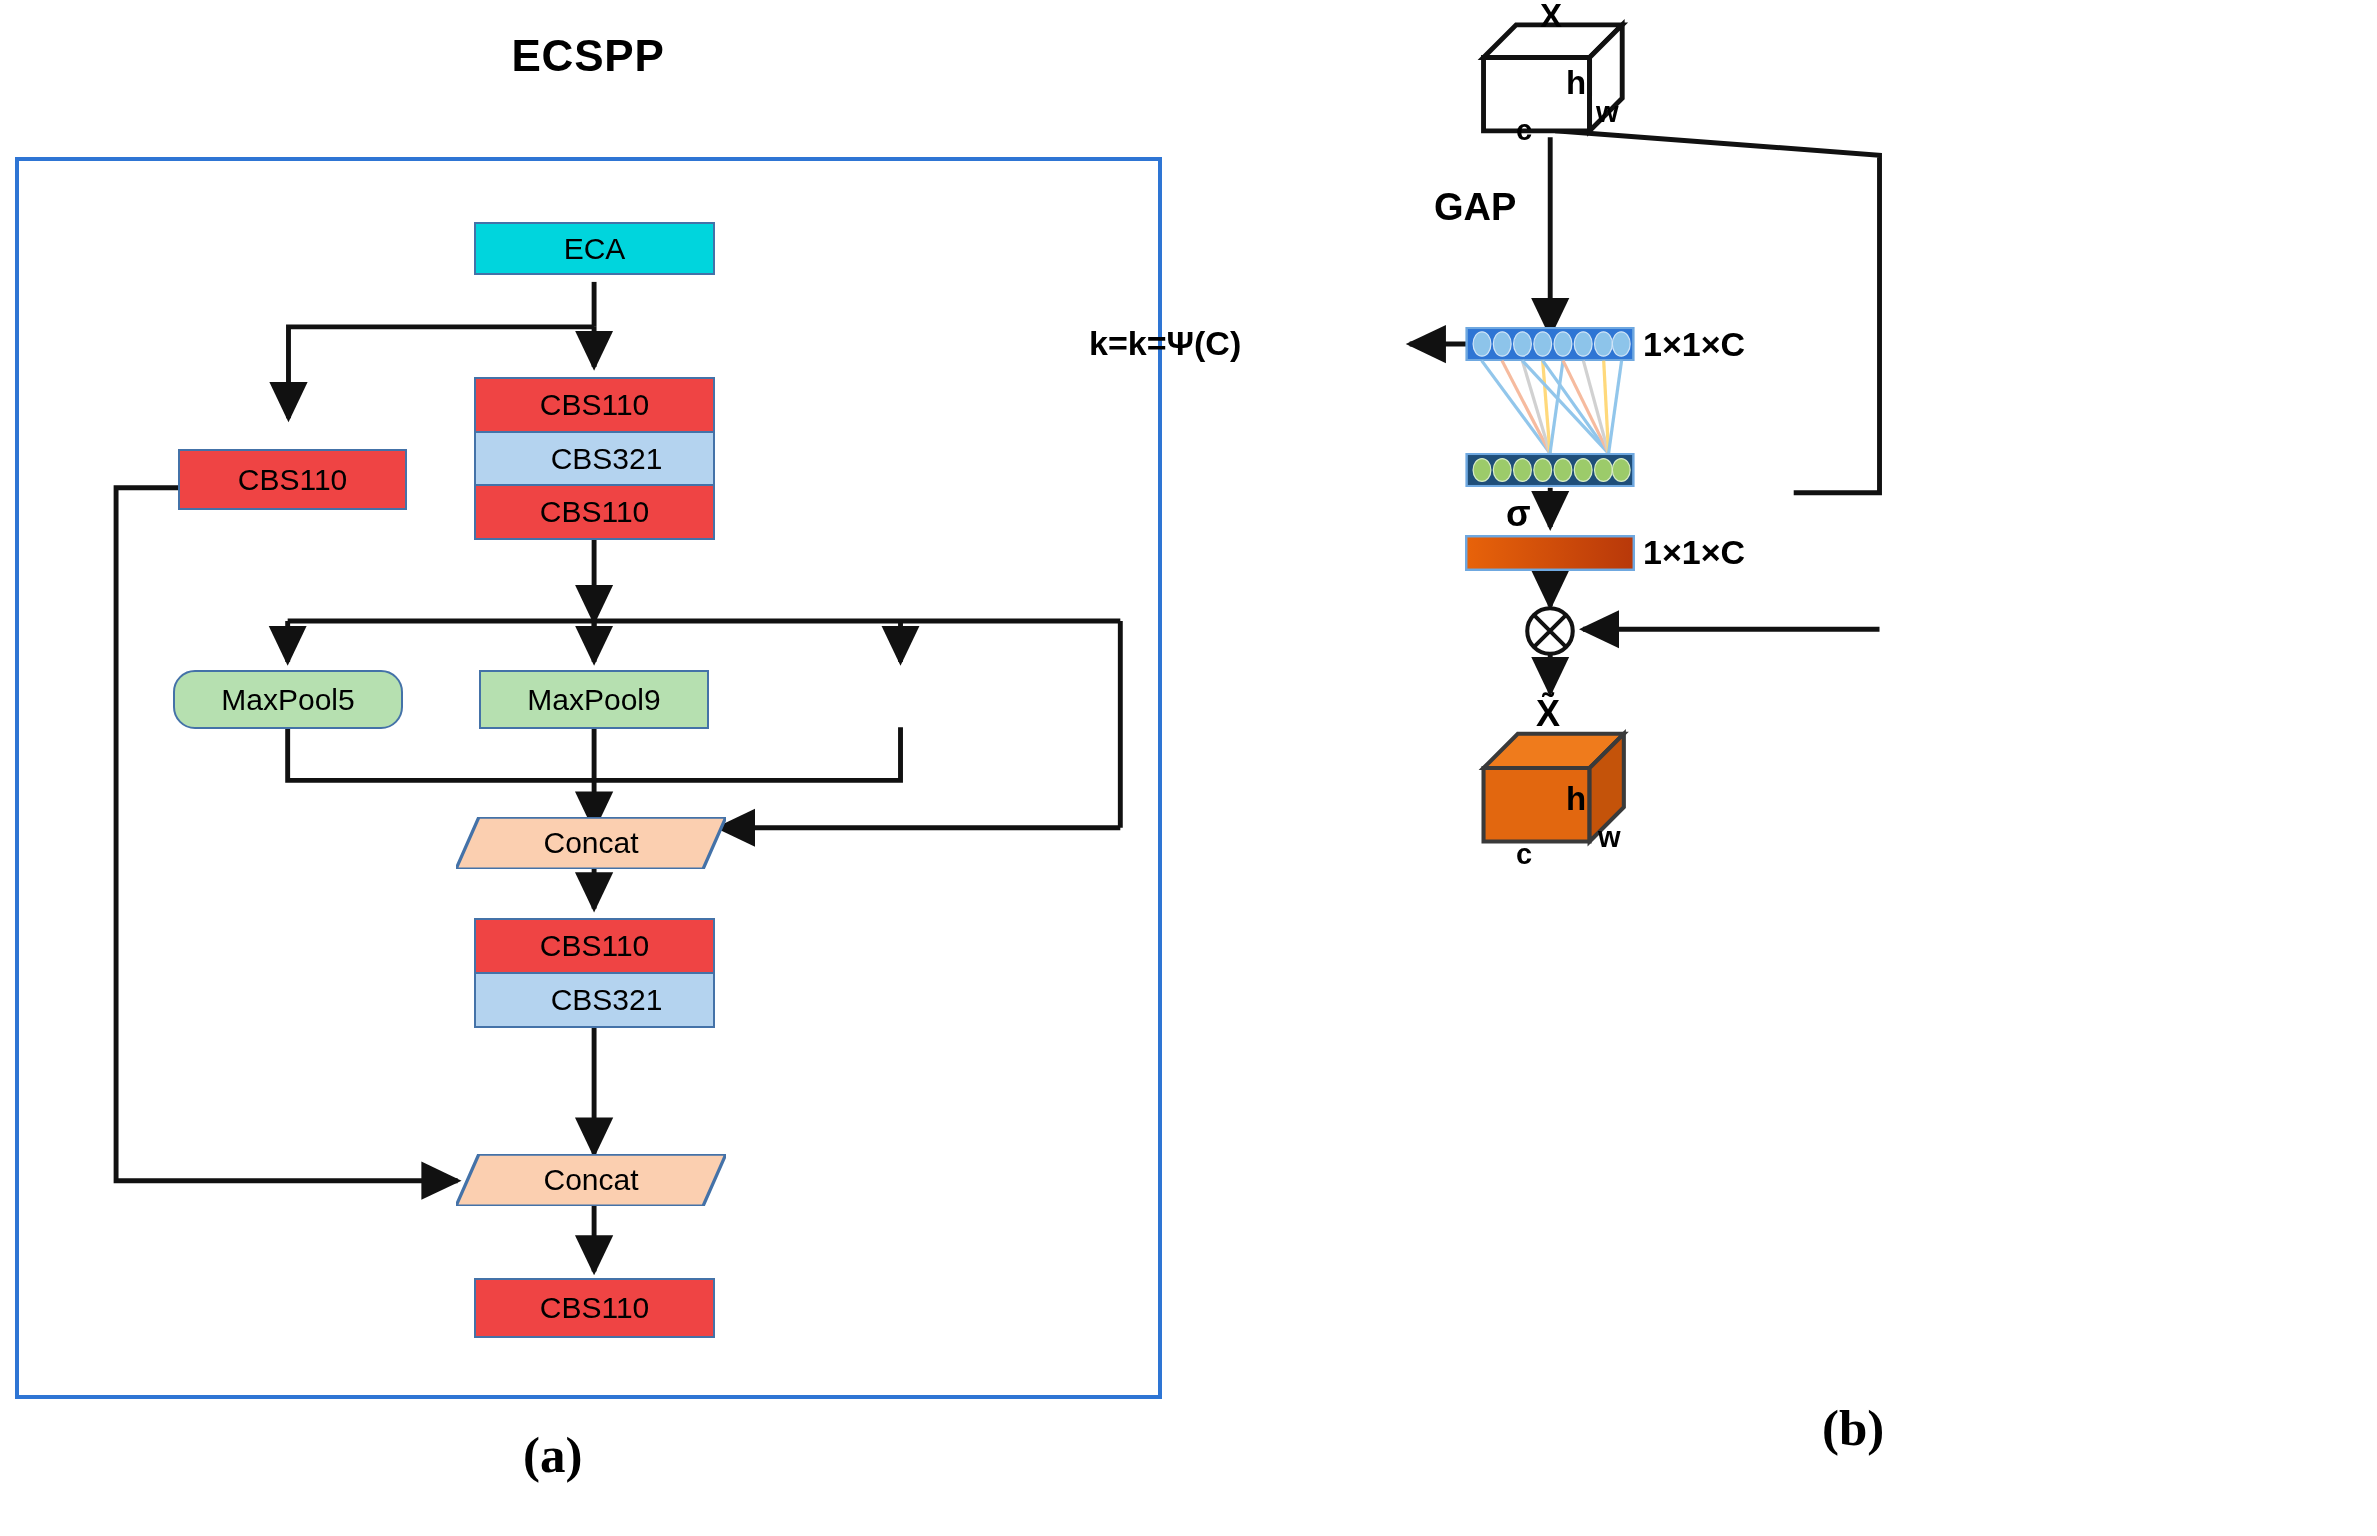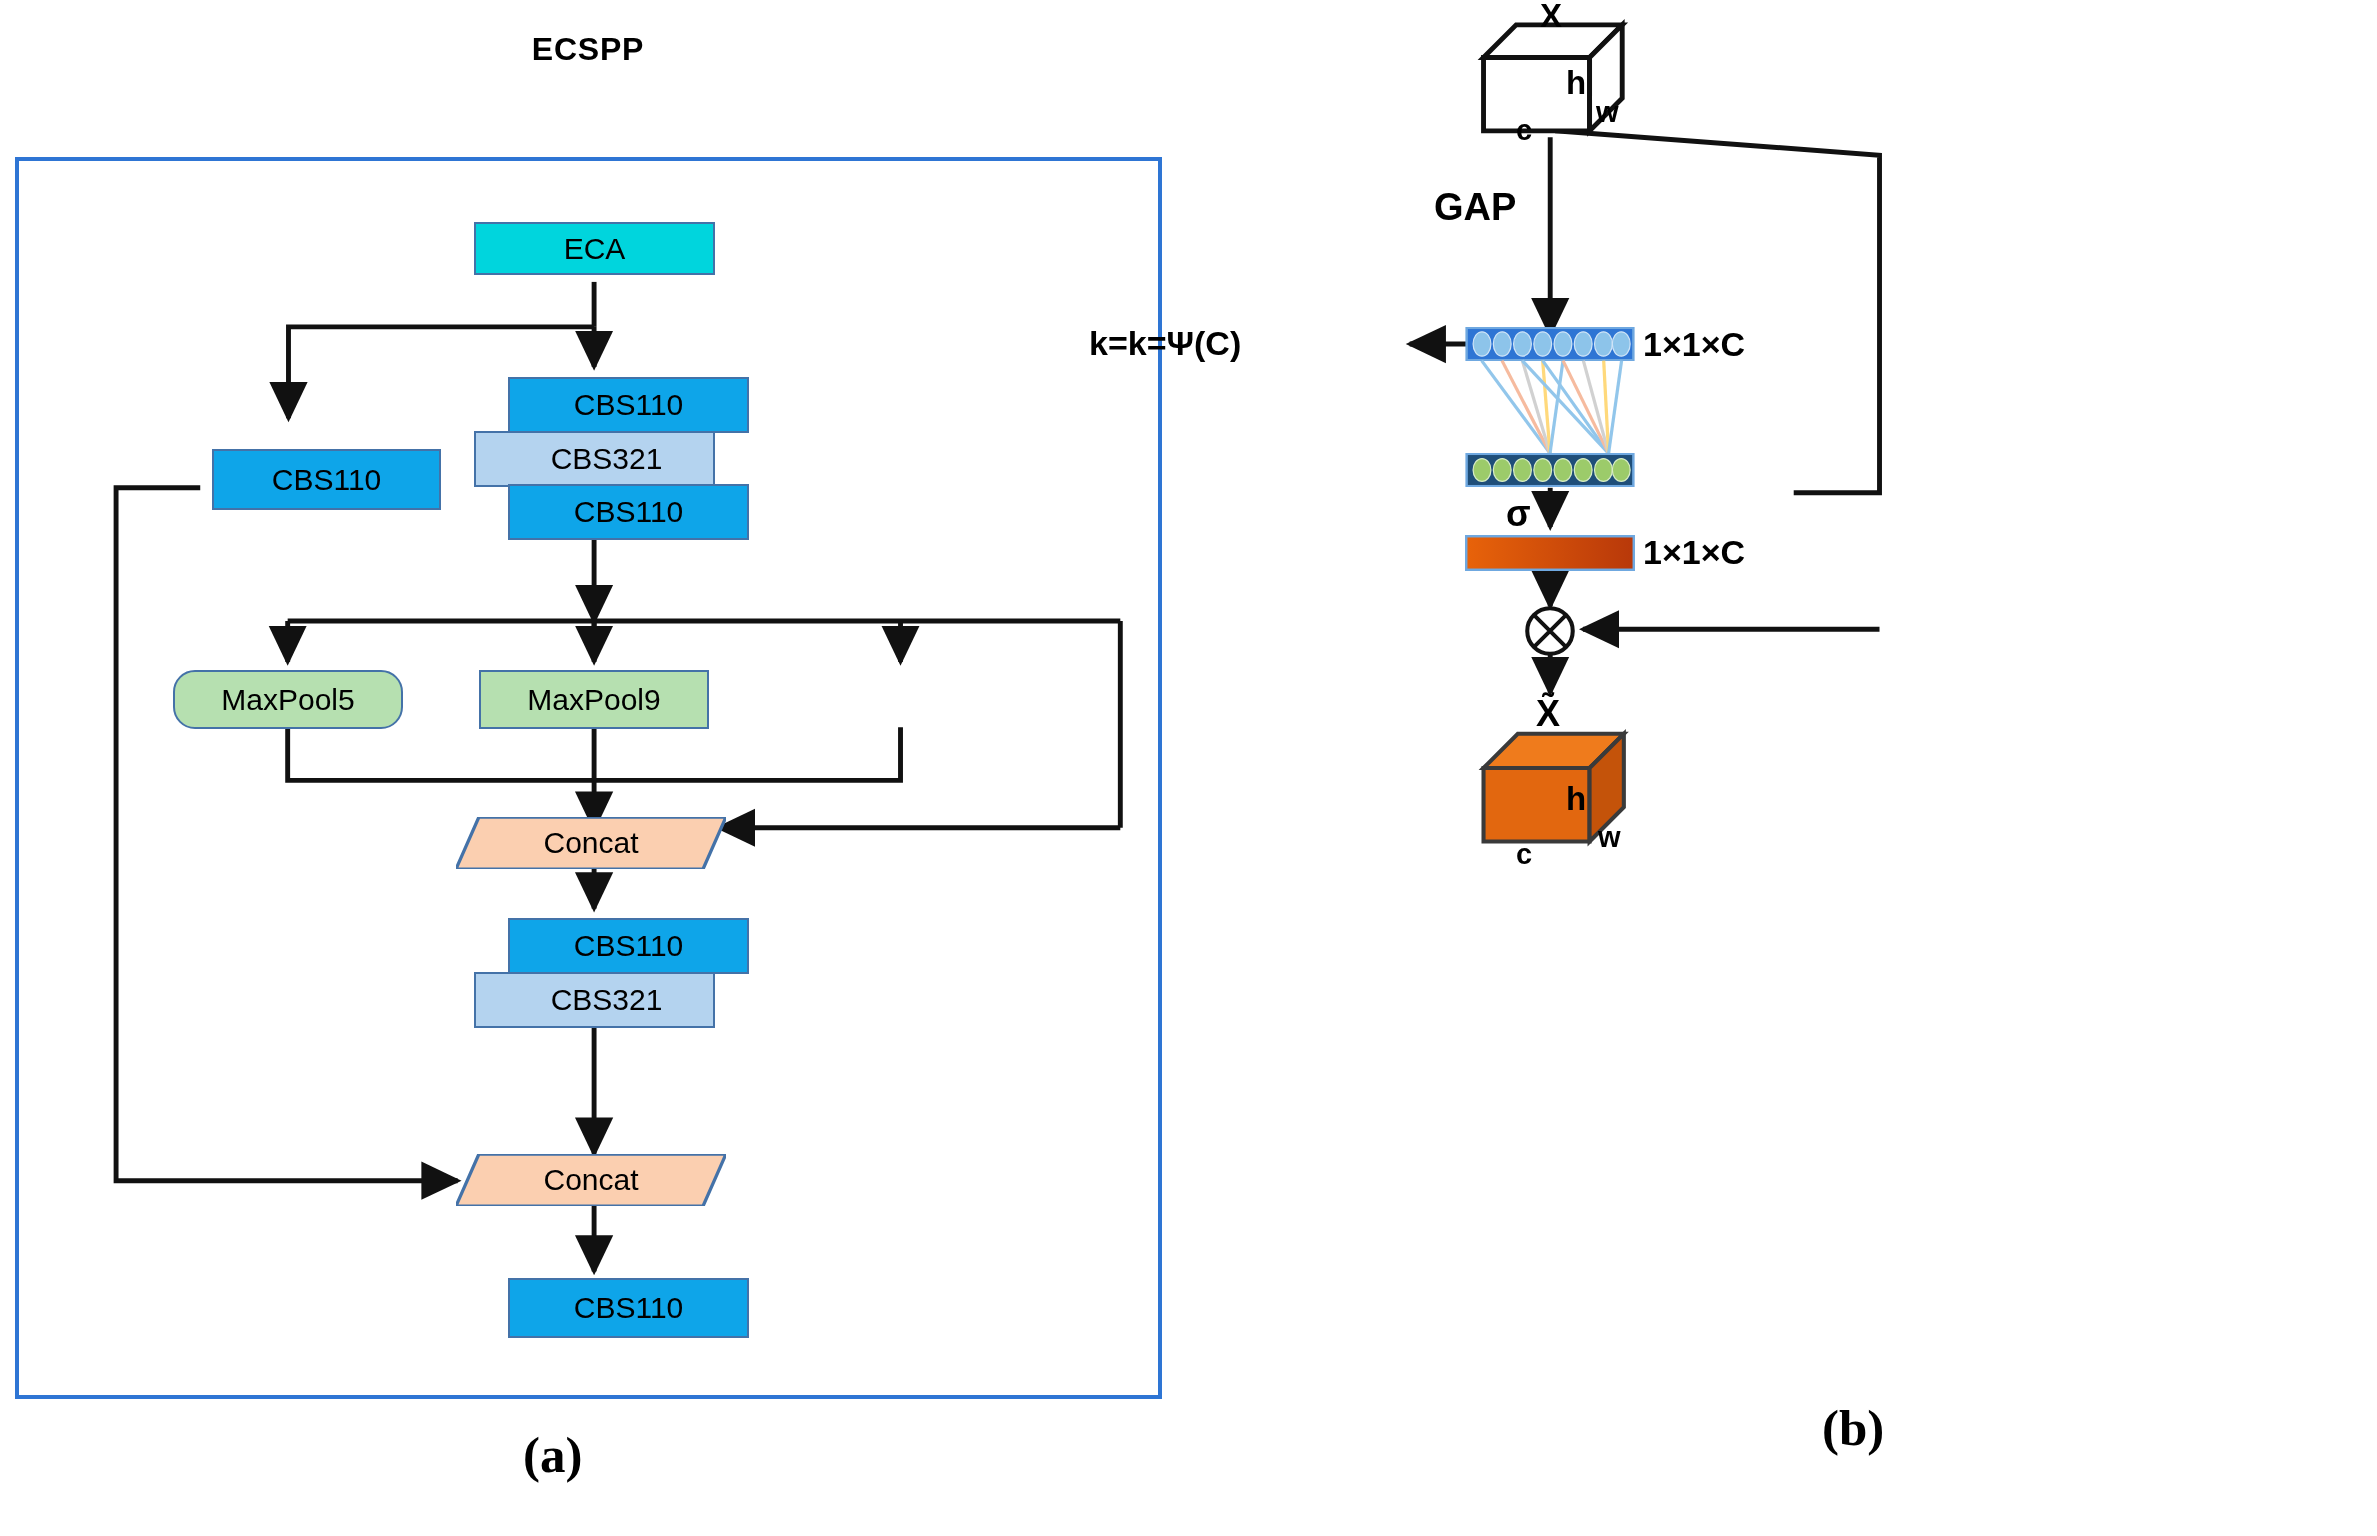--- a/index.html
+++ b/index.html
@@ -1,30 +1,30 @@
 <!DOCTYPE html>
 <html style="font-size:13px"><head>
 <meta charset="utf-8">
 <style>
   html,body{margin:0;padding:0;background:#ffffff;}
   body{width:2377px;height:1537px;position:relative;font-family:"Liberation Sans",sans-serif;overflow:hidden;}
 
   
   #panel-a{position:absolute;left:0;top:0;width:1189px;height:1537px;}
   #title-ecspp{position:absolute;left:0;top:31px;width:1176px;text-align:center;
-    font-size:32px;font-weight:bold;color:#000;letter-spacing:0.8px;}
+    font-size:44px;font-weight:bold;color:#000;letter-spacing:0.8px;}
   #ecspp-frame{position:absolute;left:14.7px;top:157px;width:1147px;height:1242px;
     border:4.1px solid #2e75d4;background:#fff;box-sizing:border-box;}
 
   .node{position:absolute;box-sizing:border-box;border:2.5px solid #4472a8;
     display:flex;align-items:center;justify-content:center;
     font-size:30px;color:#000;font-family:"Liberation Sans",sans-serif;
     letter-spacing:0px;white-space:nowrap;}
   .n-cyan{background:#00d5dd;}
-  .n-yellow{background:#0ea5e9;margin-left:34px;}
+  .n-yellow{background:#ef4444;}
   .n-blue{background:#b4d3ef;padding-left:24px;}
   .n-green{background:#b6e0b0;}
   .concat-shape{position:absolute;text-decoration:underline;}
   .concat-shape .cs-poly{position:absolute;left:0;top:0;width:100%;height:100%;}
   .concat-shape .cs-txt{position:absolute;left:0;top:0;width:100%;height:100%;
     display:flex;align-items:center;justify-content:center;font-size:30px;color:#000;}
 
   svg.wires{position:absolute;left:0;top:0;pointer-events:none;}
 
   

